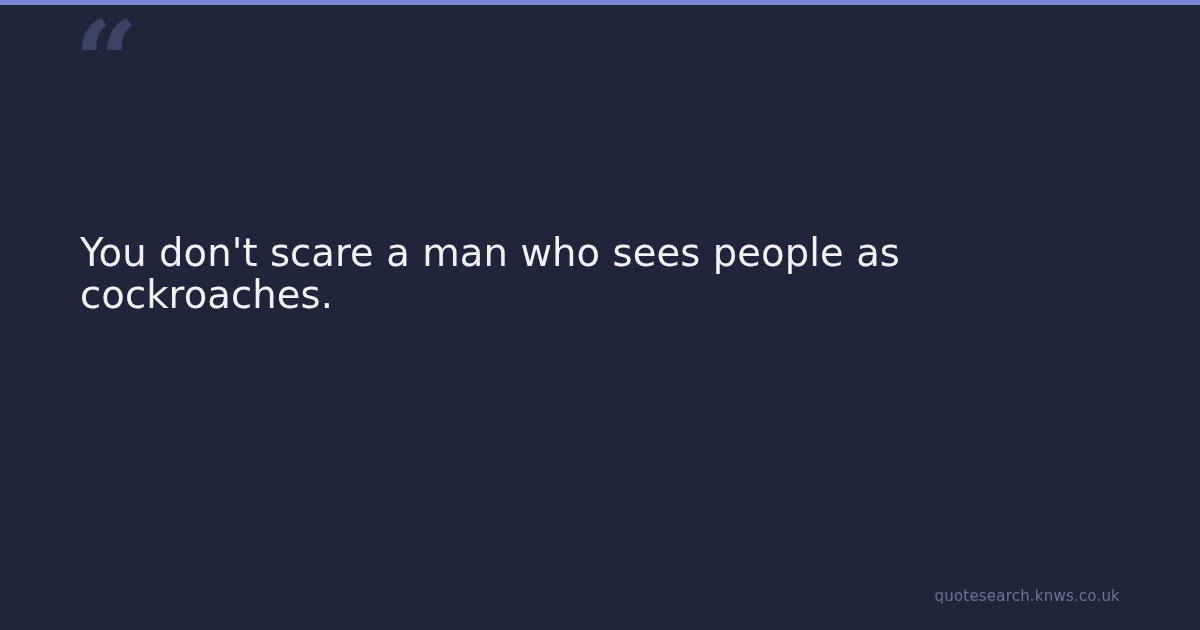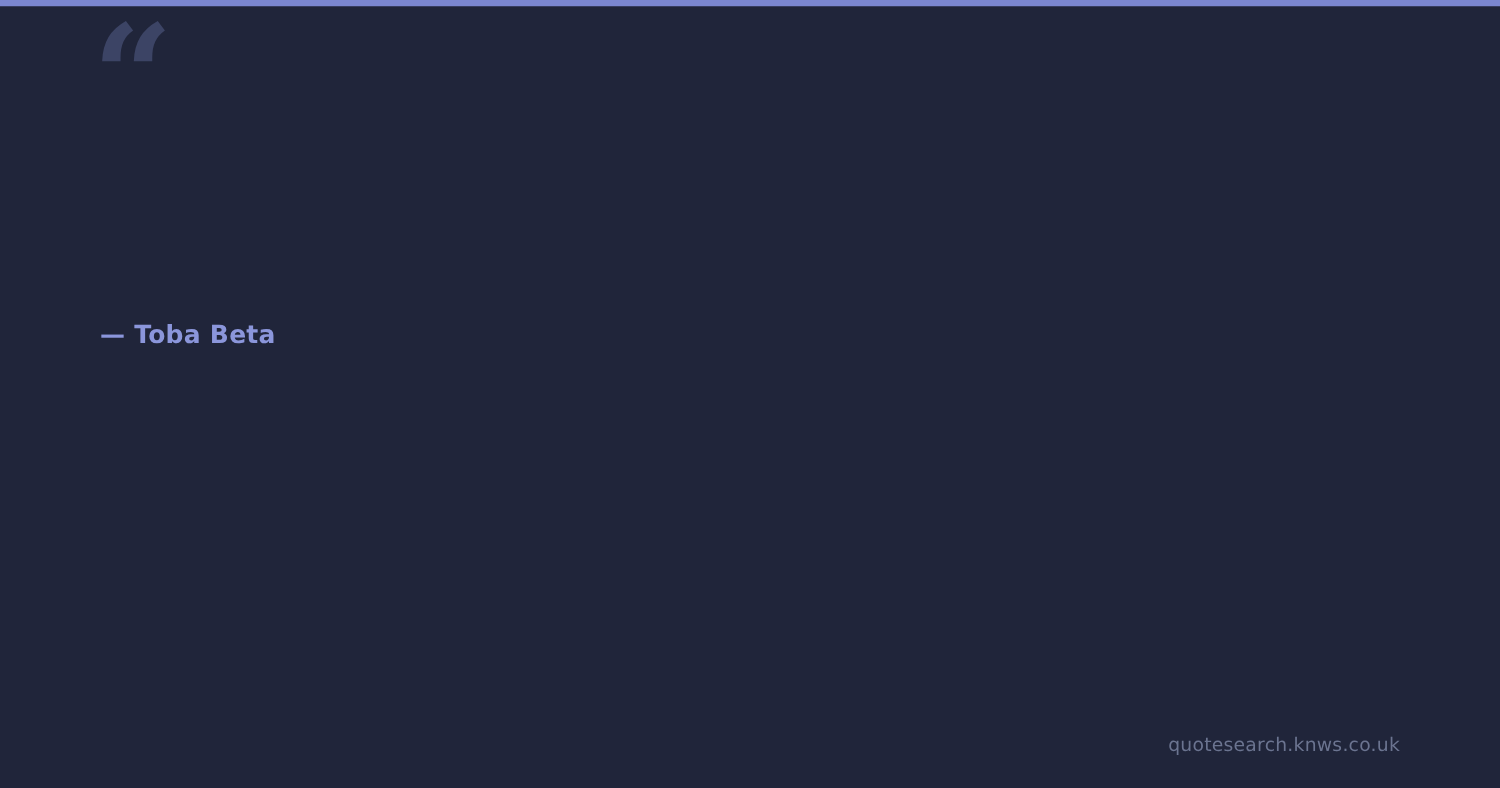--- a/index.html
+++ b/index.html
@@ -95,18 +95,18 @@
 </head>
 <body>
 
 <div id="quote-card">
 
   <div id="accent-bar"></div>
 
   <div id="quote-mark">“</div>
 
   <div id="content">
-    <p id="attribution">— Toba Beta</p>
+    <p id="quote-text">You don't scare a man who sees people as cockroaches.</p>
   </div>
 
   <div id="watermark">quotesearch.knws.co.uk</div>
 
 </div>
 
 </body></html>

